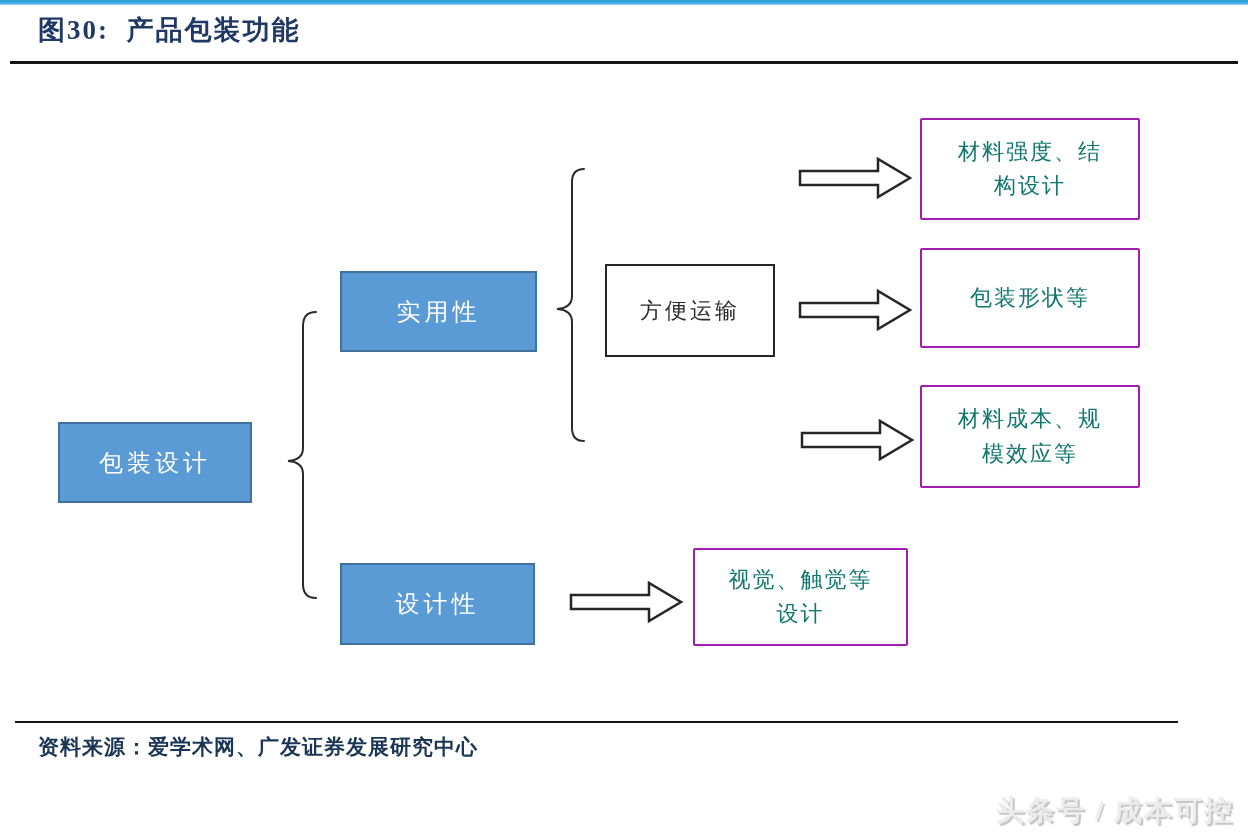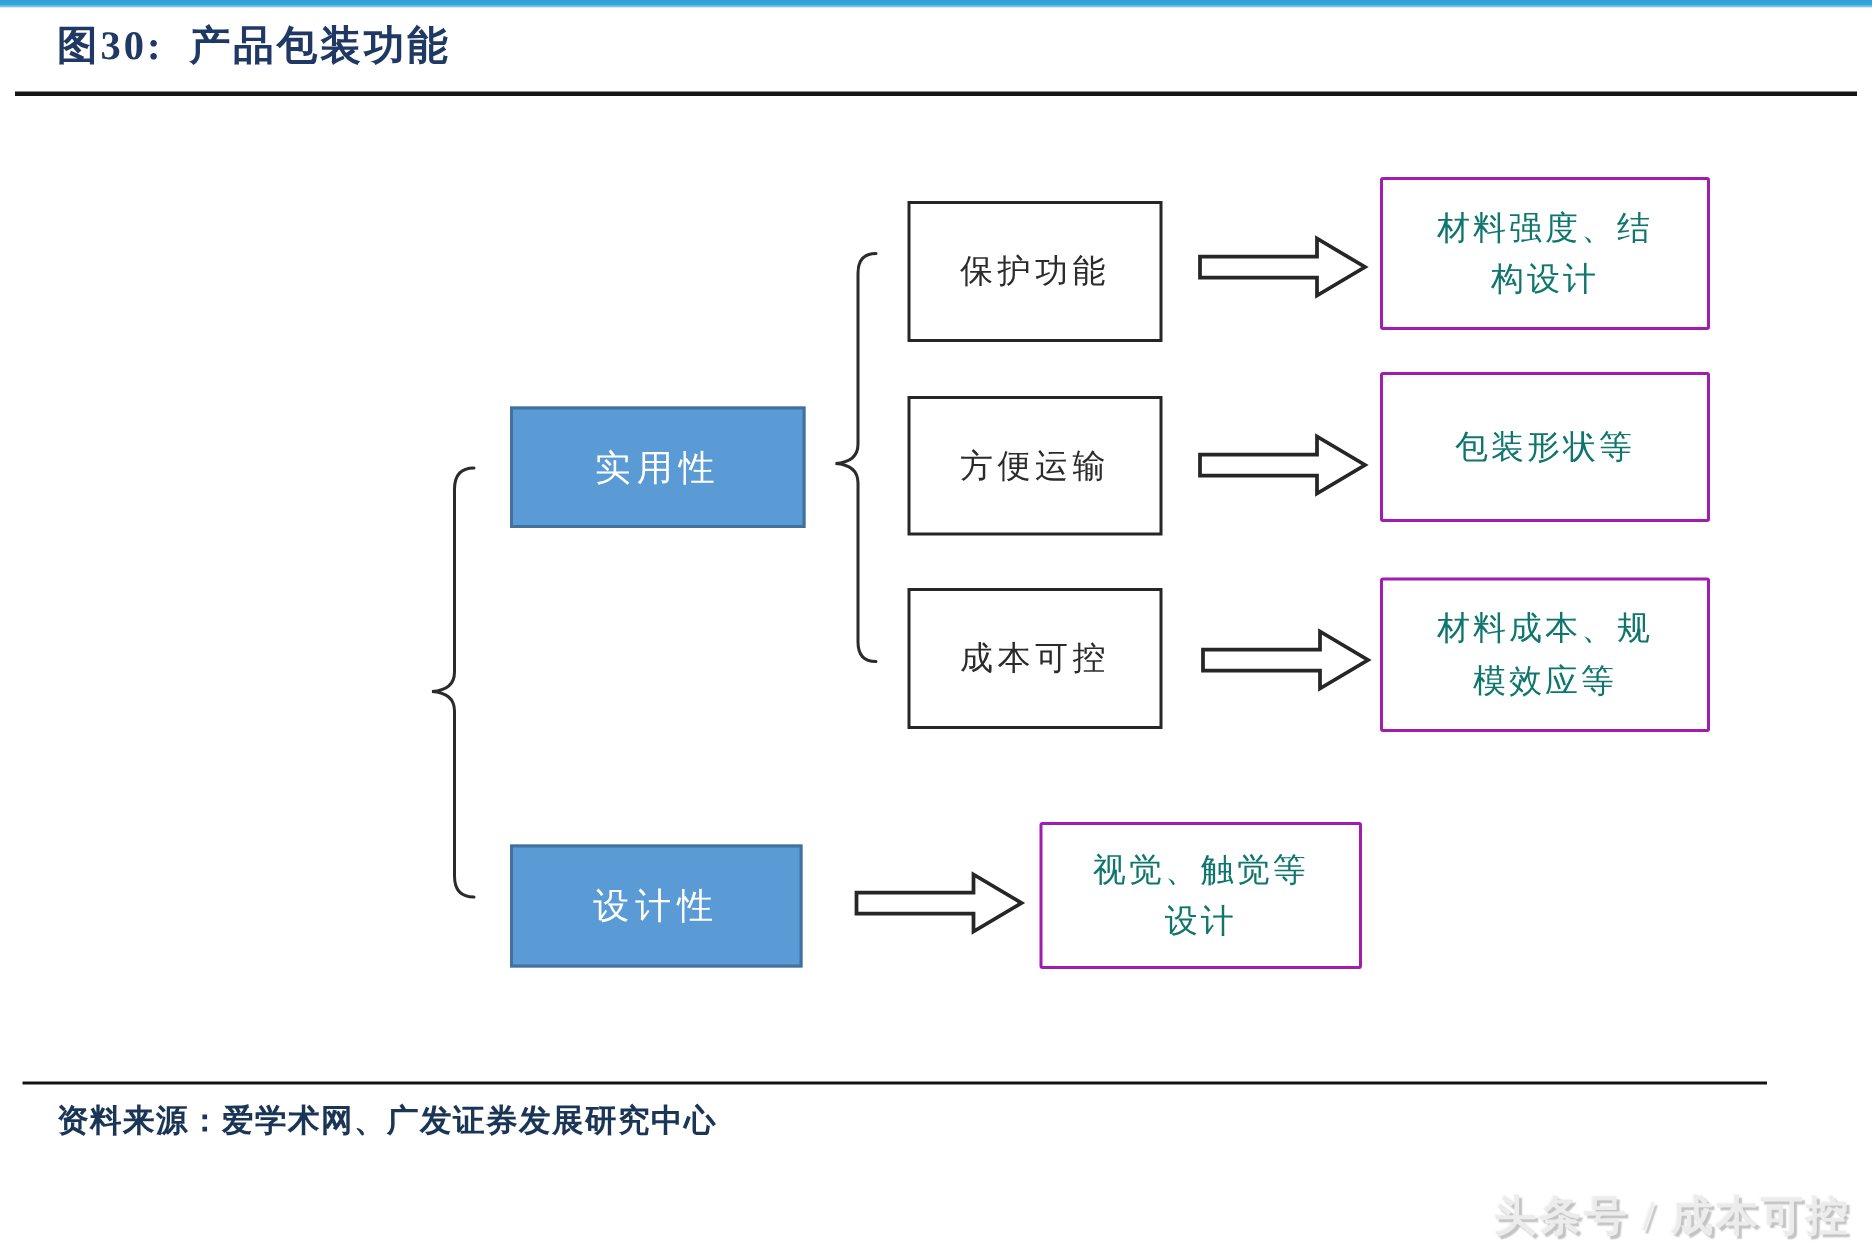--- a/index.html
+++ b/index.html
@@ -117,30 +117,29 @@
     <path d="M316,312 Q303,312 303,326 L303,448 Q303,460 288,461 Q303,462 303,474 L303,584 Q303,598 316,598" fill="none" stroke="#2b2b2b" stroke-width="2" stroke-linecap="round"></path>
 
     <path d="M584,169 Q572,169 572,182 L572,296 Q572,308 557,309 Q572,310 572,322 L572,428 Q572,441 584,441" fill="none" stroke="#2b2b2b" stroke-width="2" stroke-linecap="round"></path>
 
     <polygon points="800,171 878,171 878,159 910,178 878,197 878,185 800,185" fill="#ffffff" stroke="#262626" stroke-width="2.5"></polygon>
     <polygon points="800,303 878,303 878,291 910,310 878,329 878,317 800,317" fill="#ffffff" stroke="#262626" stroke-width="2.5"></polygon>
     <polygon points="802,433 880,433 880,421 912,440 880,459 880,447 802,447" fill="#ffffff" stroke="#262626" stroke-width="2.5"></polygon>
     <polygon points="571,595 649,595 649,583 681,602 649,621 649,609 571,609" fill="#ffffff" stroke="#262626" stroke-width="2.5"></polygon>
   </svg>
 
+  <div class="node blue" id="node-root">包装设计</div>
 
   <div class="node blue" id="node-b1">实用性</div>
 
   <div class="node blue" id="node-b2">设计性</div>
 
-  <div class="node plain" id="node-w1">保护功能</div>
 
   <div class="node plain" id="node-w2">方便运输</div>
 
-  <div class="node plain" id="node-w3">成本可控</div>
 
   <div class="node rounded" id="node-r1">材料强度、结构设计</div>
 
   <div class="node rounded" id="node-r2">包装形状等</div>
 
   <div class="node rounded" id="node-r3">材料成本、规模效应等</div>
 
   <div class="node rounded" id="node-r4">视觉、触觉等设计</div>
 
   <div class="bottom-rule"></div>

